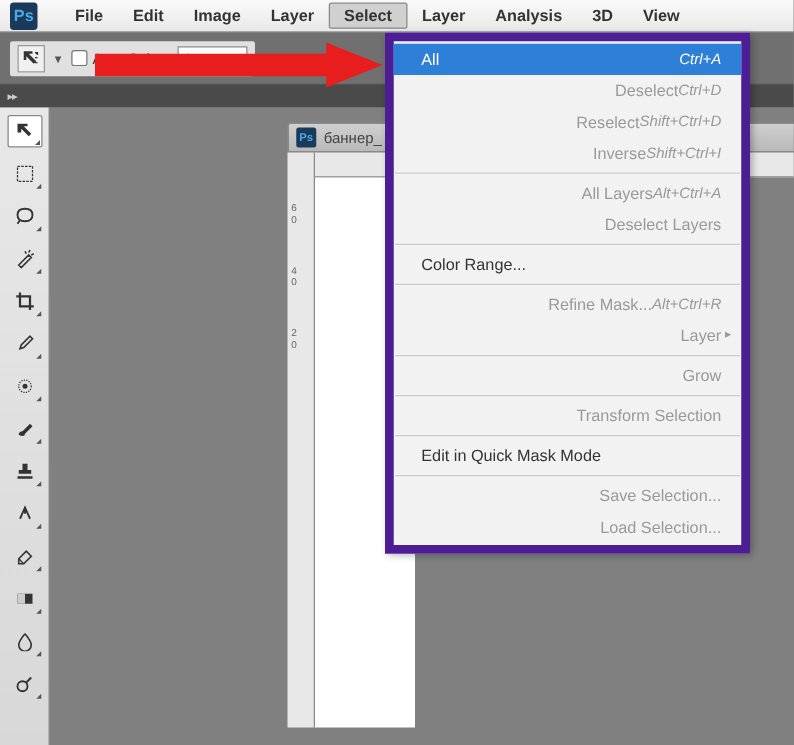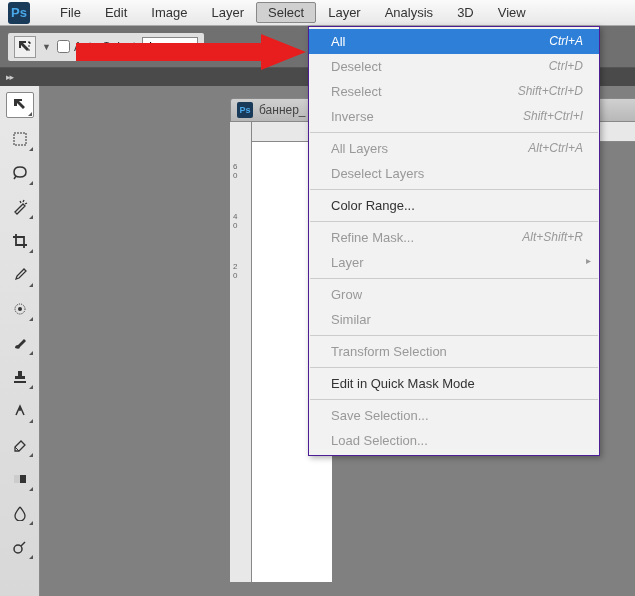--- a/index.html
+++ b/index.html
@@ -34,36 +34,36 @@
     .doc-window { position: absolute; top: 12px; left: 190px; }
     .doc-titlebar { background: linear-gradient(to bottom, #d0d0d0, #b8b8b8); height: 24px; width: 420px; display: flex; align-items: center; padding: 0 6px; gap: 6px; border: 1px solid #888; border-radius: 3px 3px 0 0; font-size: 12px; color: #444; }
     .doc-titlebar .doc-icon { width: 16px; height: 16px; background: #1a3a5a; border-radius: 2px; display: flex; align-items: center; justify-content: center; color: #4aa8e8; font-size: 9px; font-weight: bold; }
     .doc-content { display: flex; }
     .ruler-v { width: 22px; background: #e8e8e8; border-right: 1px solid #888; position: relative; }
     .ruler-v-mark { font-size: 8px; color: #666; position: absolute; left: 3px; }
     .ruler-h-wrap { flex: 1; }
     .ruler-h { height: 20px; background: #e8e8e8; border-bottom: 1px solid #888; }
     .doc-canvas { background: #fff; height: 440px; width: 80px; }
     
-    .dropdown-menu { position: absolute; top: 26px; left: 308px; width: 292px; background: #f2f2f2; border: 1px solid #4c1d95; box-shadow: 2px 2px 6px rgba(0,0,0,0.3); z-index: 100; padding: 2px 0; }
+    .dropdown-menu { position: absolute; top: 26px; left: 308px; width: 292px; background: #f2f2f2; border: 7px solid #4c1d95; box-shadow: 2px 2px 6px rgba(0,0,0,0.3); z-index: 100; padding: 2px 0; }
     .dd-item { display: flex; justify-content: space-between; padding: 5px 16px 5px 22px; font-size: 13px; color: #333; cursor: default; }
     .dd-item.highlighted { background: #2e7fd8; color: #fff; }
-    .dd-item.disabled { color: #999; }
+    .dd-item.disabled { color: #999; justify-content: flex-end; }
     .dd-item.bold { font-weight: normal; }
     .dd-item.submenu::after { content: '▸'; position: absolute; right: 8px; font-size: 10px; }
     .dd-item.submenu { position: relative; }
     .dd-sep { height: 1px; background: #ccc; margin: 3px 1px; }
     .dd-shortcut { color: inherit; font-size: 12px; font-style: italic; }
   </style>
 </head>
 <body>
 
 <div class="menubar">
   <div class="ps-logo">Ps</div>
-  <div id="menu-items" style="display: flex;">
+  <div id="menu-items" style="display: flex; font-weight: bold;">
       <div class="menu-item">File</div>
       <div class="menu-item">Edit</div>
       <div class="menu-item">Image</div>
       <div class="menu-item">Layer</div>
       <div class="menu-item active">Select</div>
       <div class="menu-item">Layer</div>
       <div class="menu-item">Analysis</div>
       <div class="menu-item">3D</div>
       <div class="menu-item">View</div>
     </div>
@@ -231,32 +231,29 @@
     <div class="dd-item disabled">
       <span>Deselect Layers</span>
     </div>
     <div class="dd-sep"></div>
     <div class="dd-item bold">
       <span>Color Range...</span>
     </div>
     <div class="dd-sep"></div>
     <div class="dd-item disabled">
       <span>Refine Mask...</span>
-      <span class="dd-shortcut">Alt+Shift+R</span>
+      <span class="dd-shortcut">Alt+Ctrl+R</span>
     </div>
     <div class="dd-item disabled submenu">
       <span>Layer</span>
     </div>
     <div class="dd-sep"></div>
     <div class="dd-item disabled">
       <span>Grow</span>
     </div>
-    <div class="dd-item disabled">
-      <span>Similar</span>
-    </div>
     <div class="dd-sep"></div>
     <div class="dd-item disabled">
       <span>Transform Selection</span>
     </div>
     <div class="dd-sep"></div>
     <div class="dd-item bold">
       <span>Edit in Quick Mask Mode</span>
     </div>
     <div class="dd-sep"></div>
     <div class="dd-item disabled">

